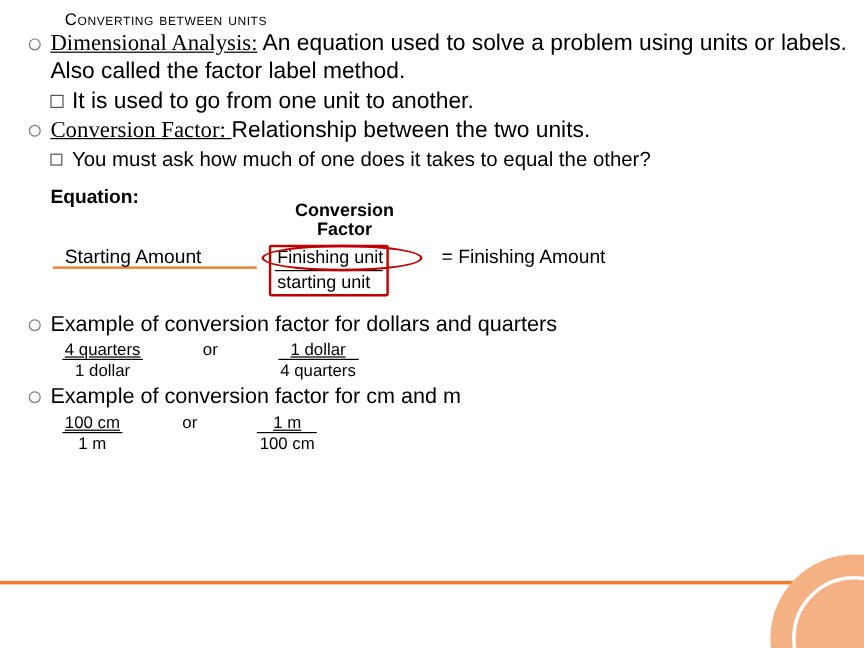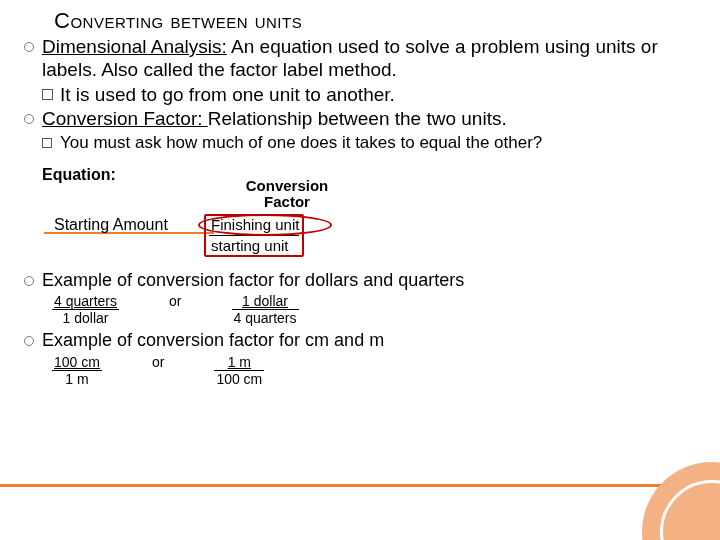--- a/index.html
+++ b/index.html
@@ -8,49 +8,49 @@
     background: #fff;
     font-family: Arial, Helvetica, sans-serif;
     color: #000;
     position: relative;
     overflow: hidden;
     font-size: 17px;
   }
   .slide { padding: 8px 14px 10px 14px; }
   .title {
     font-variant: small-caps;
-    font-size: 22px;
+    font-size: 14px;
     margin-left: 40px;
     margin-bottom: 2px;
     letter-spacing: 0.5px;
   }
   .bullets { padding-left: 10px; }
   .b1 { position: relative; padding-left: 18px; margin-bottom: 2px; line-height: 1.2; font-size: 19px; }
   .b1::before {
     content: ""; position: absolute; left: 0; top: 6px;
     width: 8px; height: 8px; border: 1.5px solid #777; border-radius: 50%;
   }
   .b2 { position: relative; padding-left: 36px; margin-bottom: 2px; line-height: 1.2; font-size: 19px; }
   .b2::before {
     content: ""; position: absolute; left: 18px; top: 5px;
     width: 9px; height: 9px; border: 1.5px solid #555;
   }
   .b2s { position: relative; padding-left: 36px; margin-bottom: 2px; line-height: 1.2; font-size: 17px; }
   .b2s::before {
     content: ""; position: absolute; left: 18px; top: 5px;
     width: 8px; height: 8px; border: 1.5px solid #555;
   }
-  .u { text-decoration: underline; }
+  .u { text-decoration: underline; font-family: Liberation Serif, serif; }
   .eqlabel { font-weight: bold; font-size: 16px; margin-left: 28px; }
   .midrow { position: relative; margin-top: 12px; height: 100px; }
   .convfactor {
     position: absolute; left: 218px; top: 12px; width: 110px; text-align: center;
     font-weight: bold; font-size: 15px; line-height: 1.1;
   }
-  .eqline { position: absolute; left: 40px; top: 50px; display: flex; align-items: flex-start; font-size: 16px; }
+  .eqline { position: absolute; left: 40px; top: 50px; display: flex; align-items: flex-start; font-size: 16px; gap: 20px; }
   .start { width: 150px; }
   .cfbox {
     width: 100px; border: 2px solid #c00000; border-radius: 2px;
     padding: 0 3px; font-size: 15px; line-height: 1.2;
     position: relative; top: -2px;
   }
   .cfnum { border-bottom: 1.5px solid #000; padding: 0 2px 1px; white-space: nowrap; }
   .cfden { padding: 1px 2px 0; }
   .oval {
     position: absolute; left: -8px; top: -2px;
@@ -103,20 +103,21 @@
     <div class="eqlabel">Equation:</div>
     <div class="convfactor">Conversion Factor</div>
     <div class="underlineOrange"></div>
     <div class="eqline">
       <div class="start">Starting Amount</div>
       <div class="cfbox">
         <div class="oval"></div>
         <div class="cfnum">Finishing unit</div>
         <div class="cfden">starting unit</div>
       </div>
+      <div class="finish">= Finishing Amount</div>
     </div>
   </div>
 
   <div class="bullets ex1">
     <div class="b1" style="font-size:18px">Example of conversion factor for dollars and quarters</div>
     <div class="fracRow">
       <div class="frac">
         <div class="n">4 quarters</div>
         <div class="d">1 dollar</div>
       </div>

